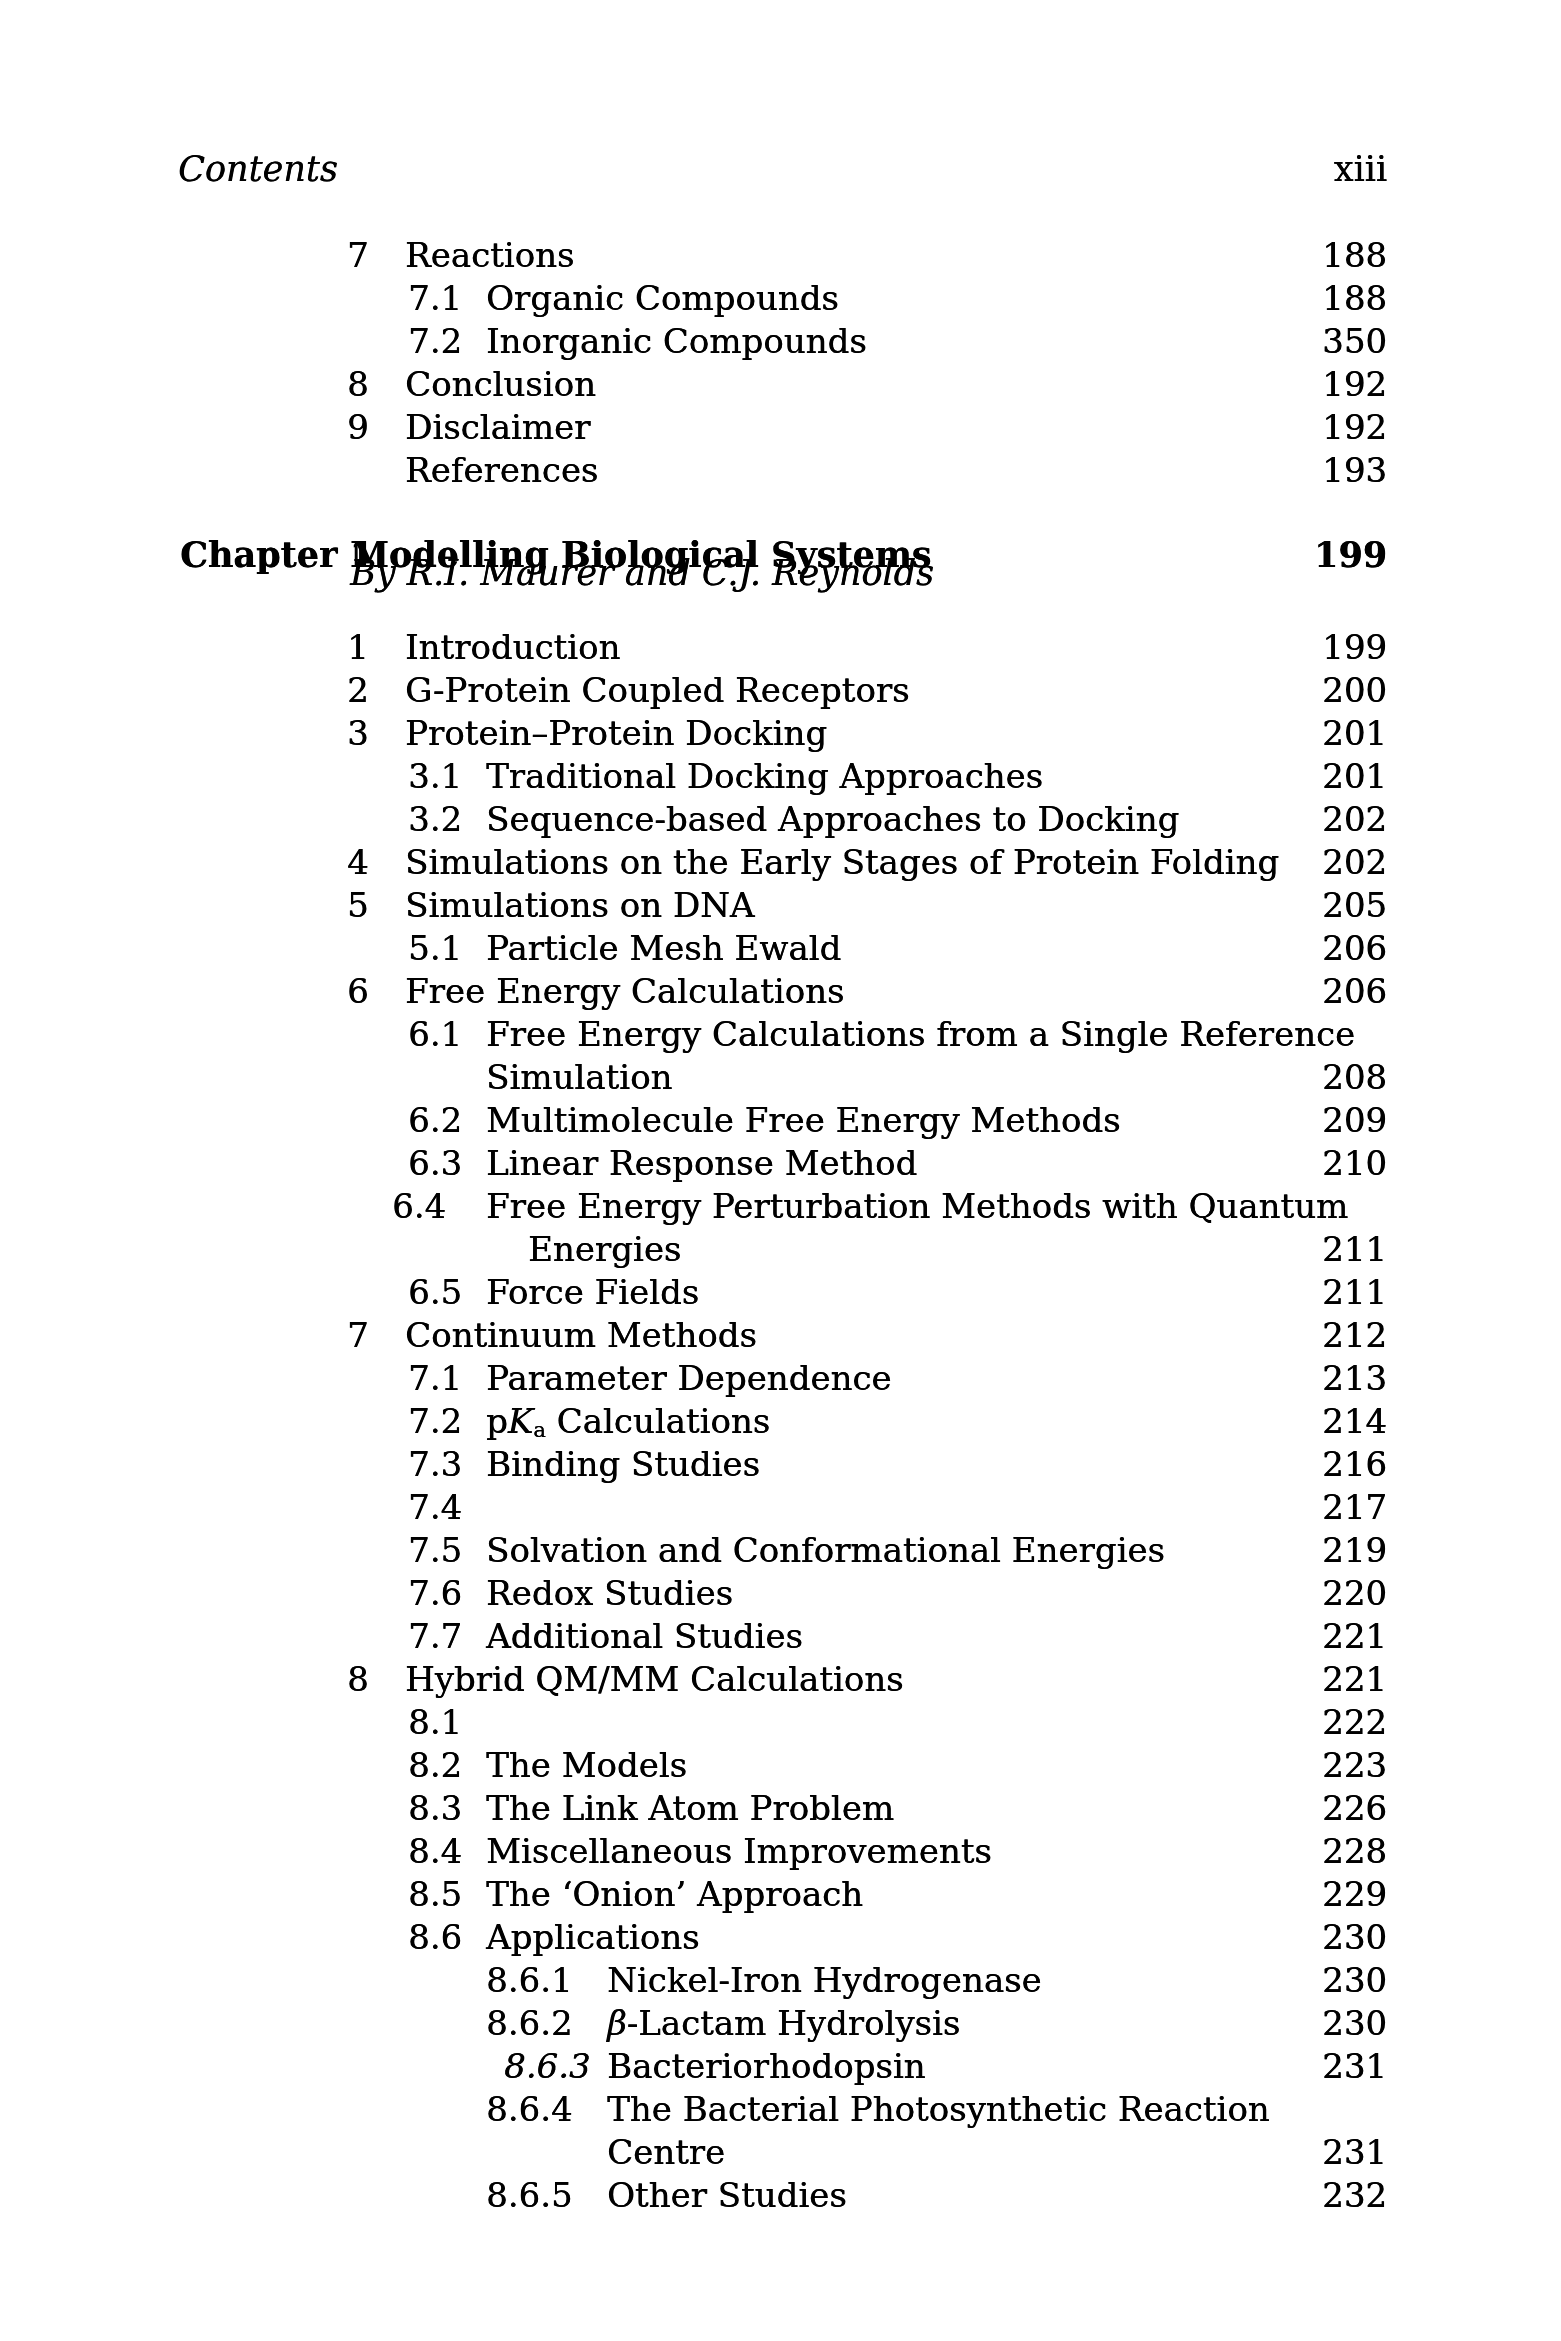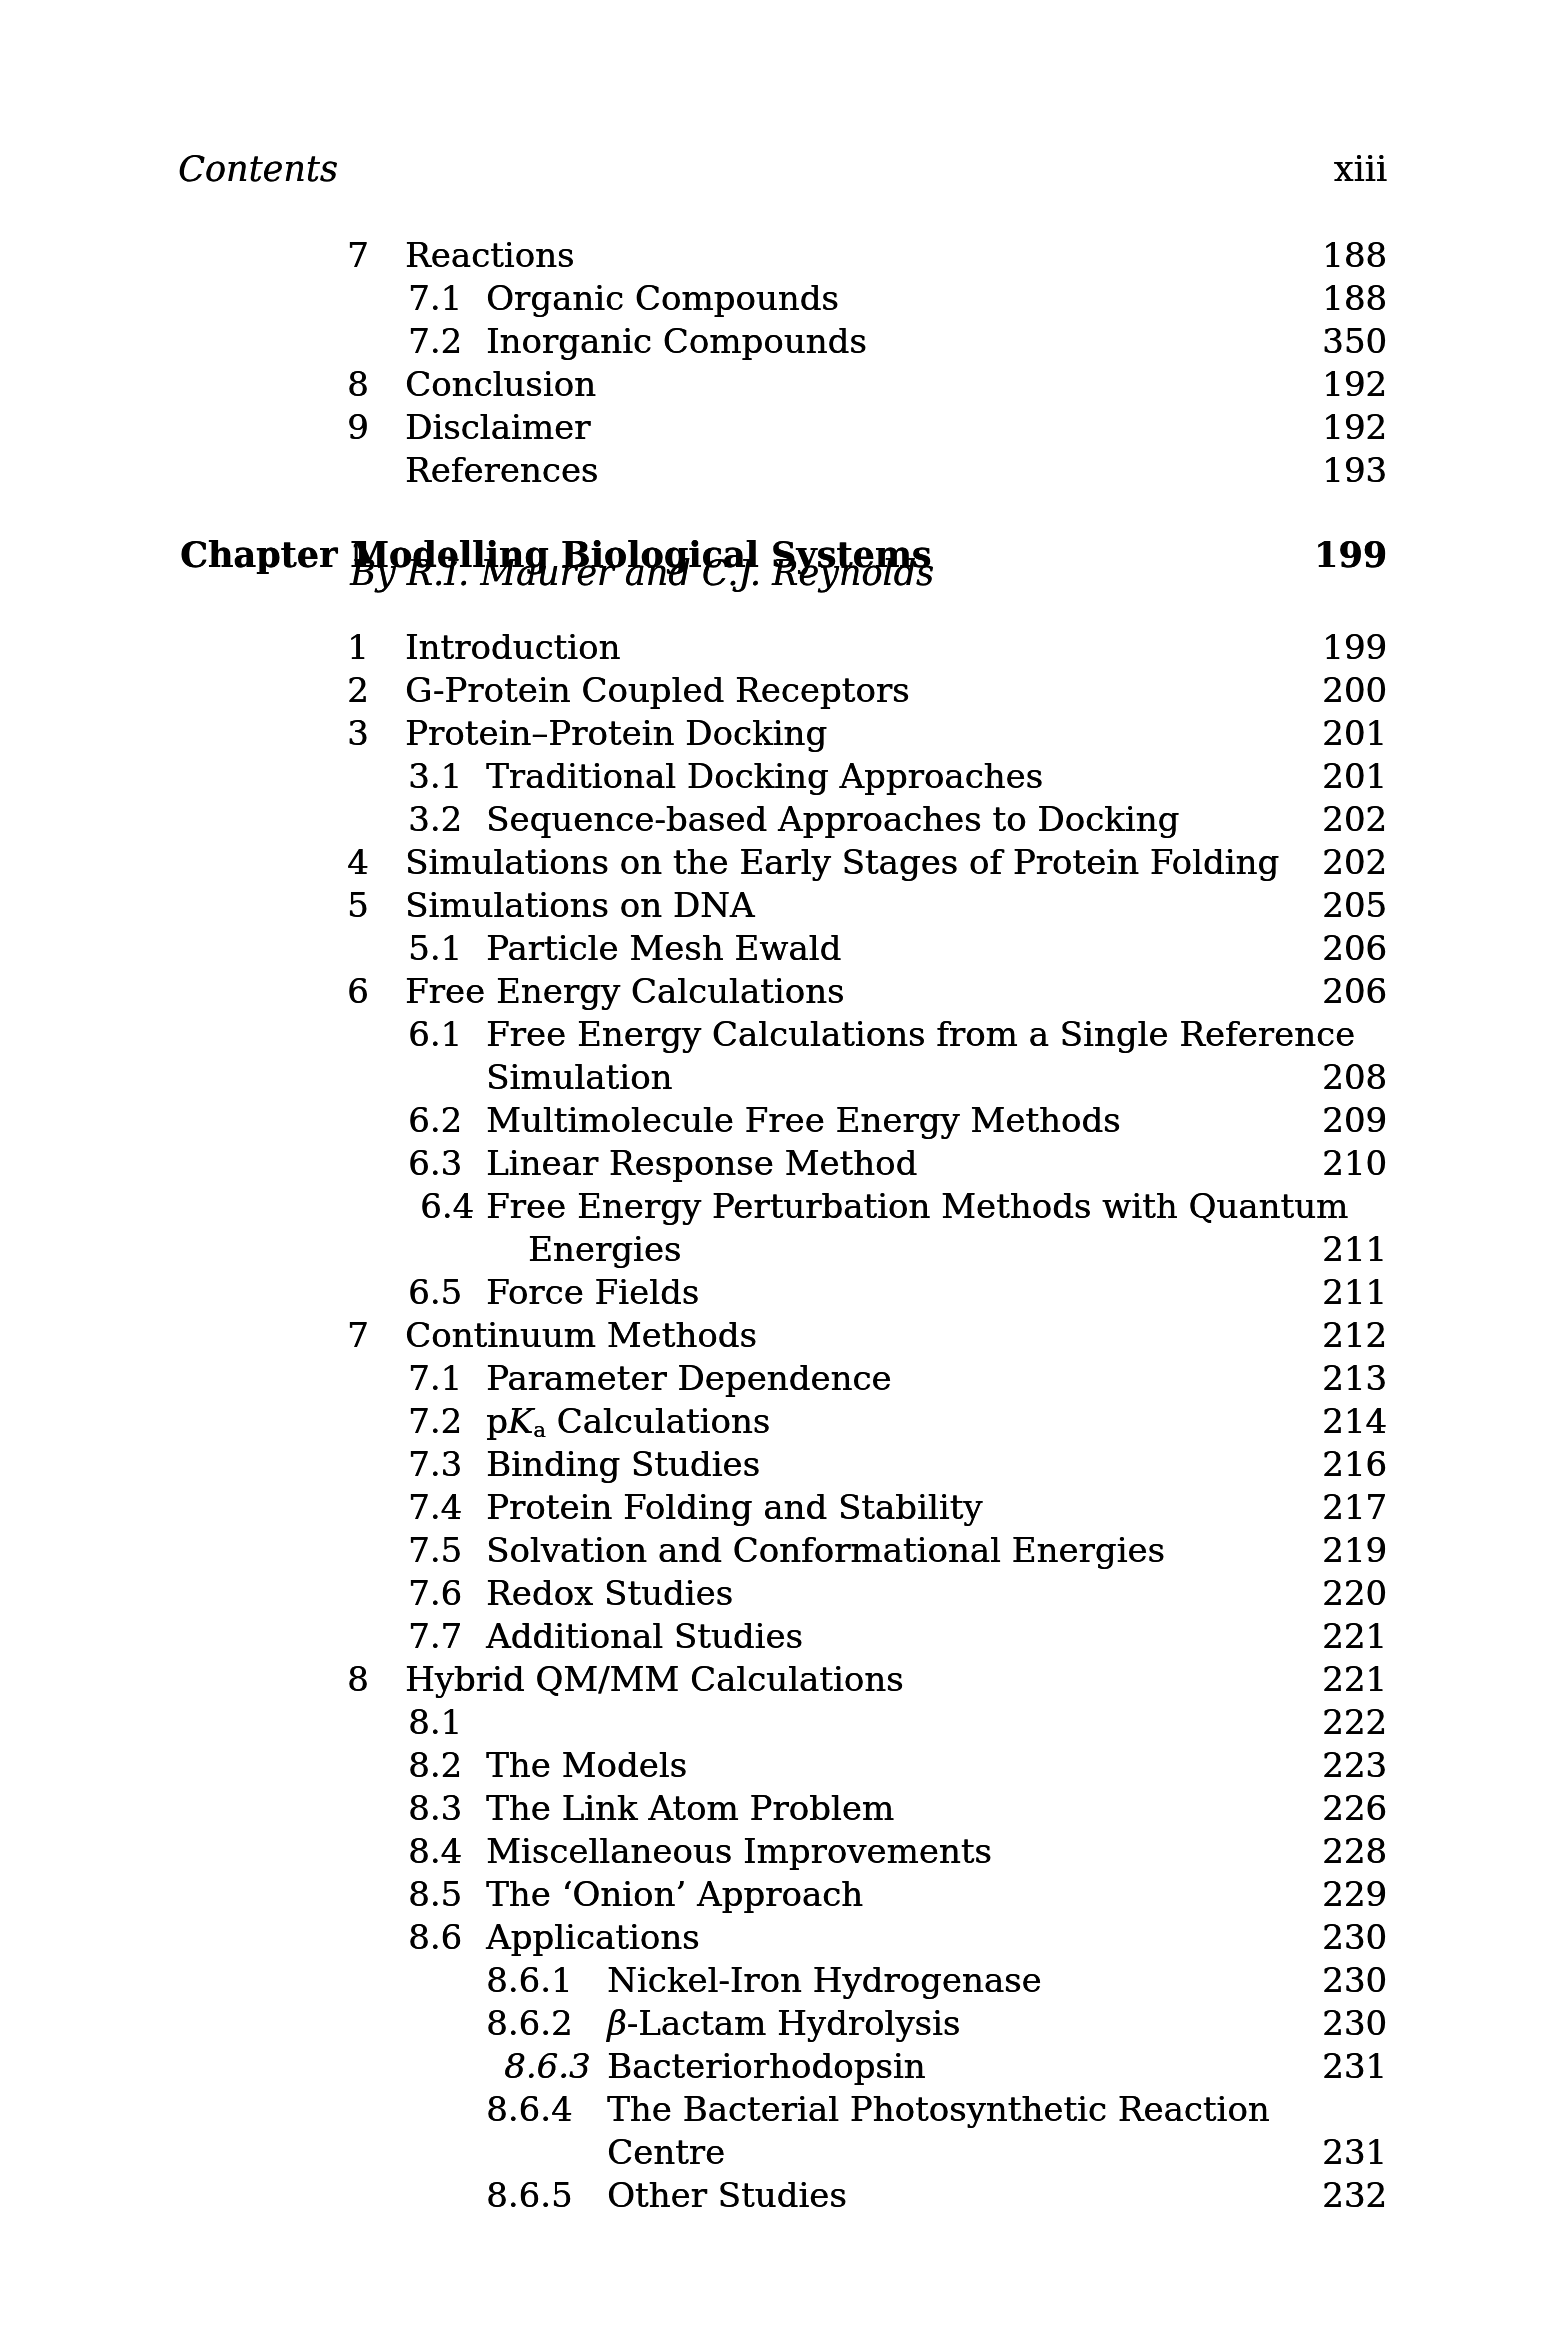--- a/index.html
+++ b/index.html
@@ -145,21 +145,21 @@
         <span class="row-num" style="left: 408px;">6.2</span>
         <span class="row-title" style="left: 486px;">Multimolecule Free Energy Methods</span>
         <span class="pagenum">209</span>
       </div>
       <div class="toc-row">
         <span class="row-num" style="left: 408px;">6.3</span>
         <span class="row-title" style="left: 486px;">Linear Response Method</span>
         <span class="pagenum">210</span>
       </div>
       <div class="toc-row">
-        <span class="row-num" style="left: 420px;">6.4</span>
+        <span class="row-num" style="left: 392px;">6.4</span>
         <span class="row-title" style="left: 486px;">Free Energy Perturbation Methods with Quantum</span>
       </div>
       <div class="toc-row">
         <span class="row-title" style="left: 486px; margin-left: 42px;">Energies</span>
         <span class="pagenum">211</span>
       </div>
       <div class="toc-row">
         <span class="row-num" style="left: 408px;">6.5</span>
         <span class="row-title" style="left: 486px;">Force Fields</span>
         <span class="pagenum">211</span>
@@ -179,21 +179,20 @@
         <span class="row-title" style="left: 486px;"><span>p</span><span class="it">K</span><span class="sub">a</span><span> Calculations</span></span>
         <span class="pagenum">214</span>
       </div>
       <div class="toc-row">
         <span class="row-num" style="left: 408px;">7.3</span>
         <span class="row-title" style="left: 486px;">Binding Studies</span>
         <span class="pagenum">216</span>
       </div>
       <div class="toc-row">
         <span class="row-num" style="left: 408px;">7.4</span>
-        <span class="row-title" style="left: 486px;">Protein Folding and Stability</span>
         <span class="pagenum">217</span>
       </div>
       <div class="toc-row">
         <span class="row-num" style="left: 408px;">7.5</span>
         <span class="row-title" style="left: 486px;">Solvation and Conformational Energies</span>
         <span class="pagenum">219</span>
       </div>
       <div class="toc-row">
         <span class="row-num" style="left: 408px;">7.6</span>
         <span class="row-title" style="left: 486px;">Redox Studies</span>

